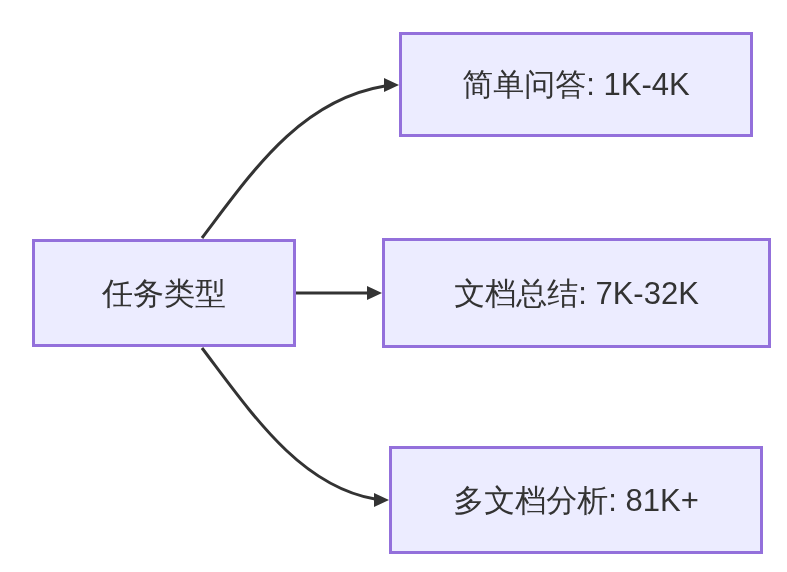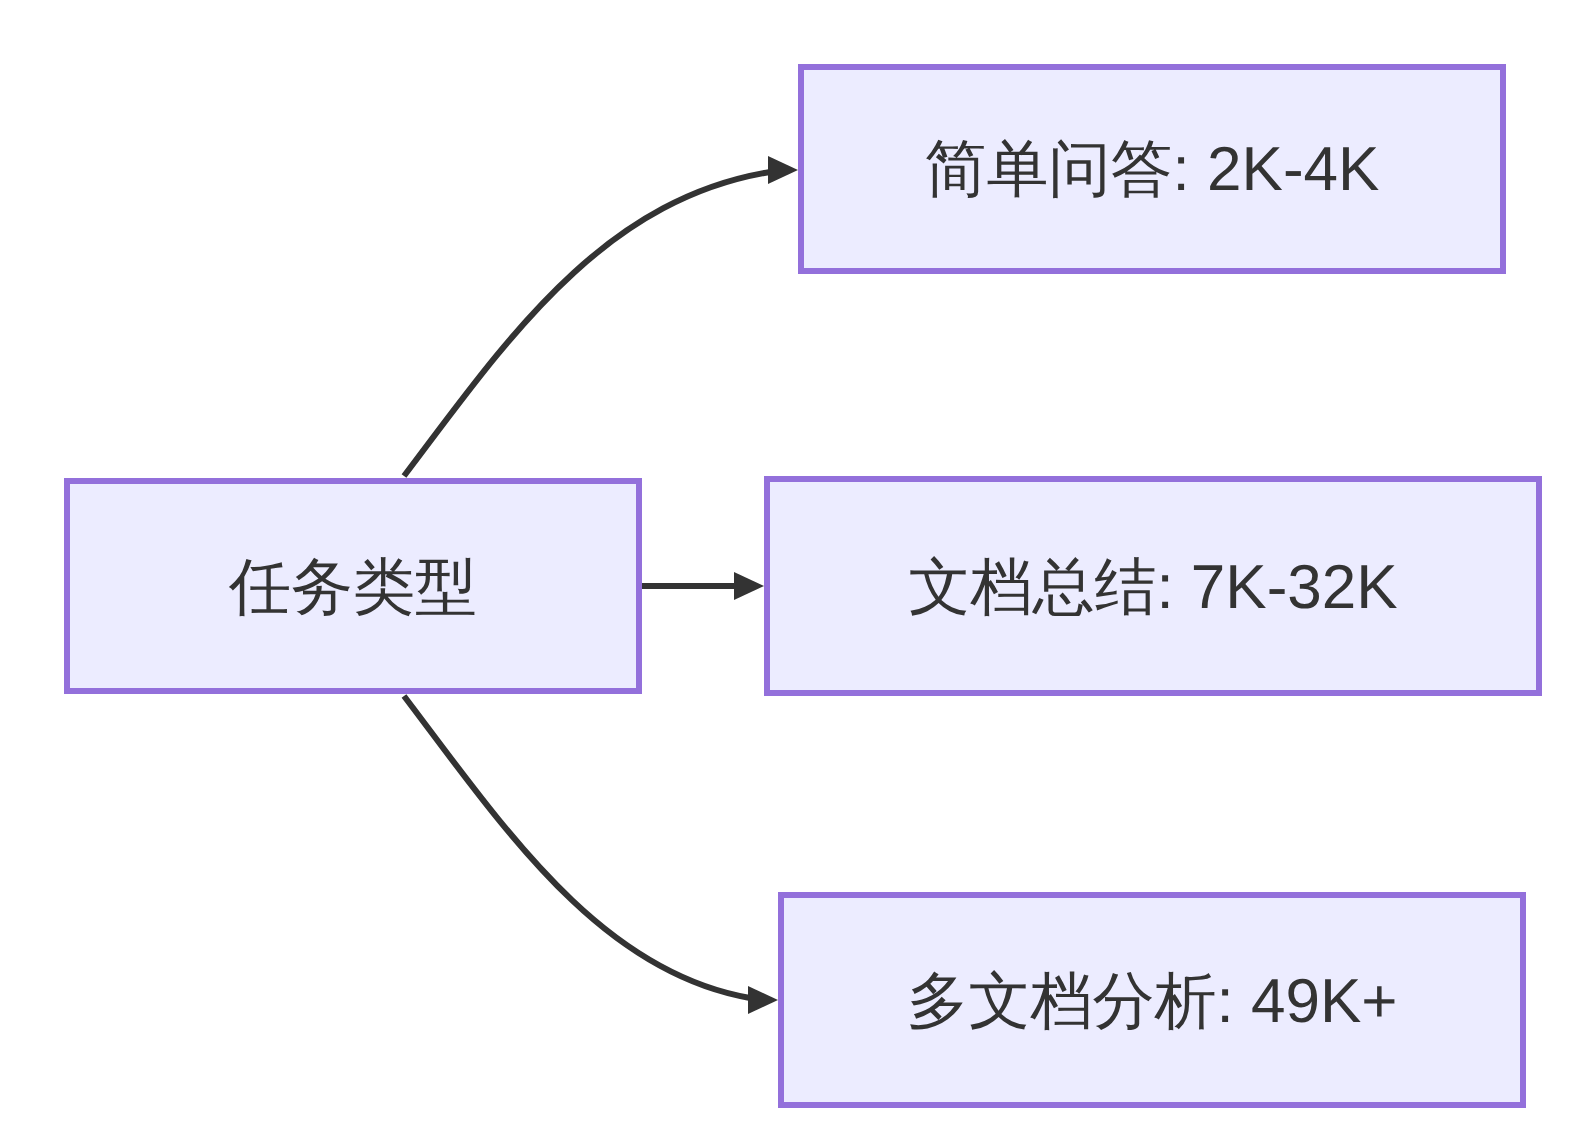--- a/index.html
+++ b/index.html
@@ -32,21 +32,21 @@
     background: var(--node-fill, #ECECFF);
     border: 3px solid var(--node-border, #9370DB);
     display: flex;
     align-items: center;
     justify-content: center;
     font-size: 31px;
     line-height: 1;
     color: var(--node-text, #333);
     white-space: nowrap;
   }
-  .node-source { left: 32px;  top: 239px; width: 289px; height: 108px; }
+  .node-source { left: 32px;  top: 239px; width: 264px; height: 108px; }
   .node-t0     { left: 399px; top: 32px;  width: 354px; height: 105px; }
   .node-t1     { left: 382px; top: 238px; width: 389px; height: 110px; }
   .node-t2     { left: 389px; top: 446px; width: 374px; height: 108px; }
 </style>
 </head>
 <body>
 
 <div class="canvas">
 
   <svg class="edge-layer" width="787" height="572" viewBox="0 0 787 572" xmlns="http://www.w3.org/2000/svg">
@@ -59,24 +59,24 @@
 
     <path class="edge-path" d="M202,348 C252,414 300,486 375,499" stroke="#333333"></path>
     <polygon points="389,500 374,493 374,507" fill="#333333"></polygon>
   </svg>
 
   <div class="node node-source">
     <span>任务类型</span>
   </div>
 
   <div class="node node-t0">
-    <span>简单问答: 2K-4K</span>
+    <span>简单问答: 1K-4K</span>
   </div>
 
   <div class="node node-t1">
     <span>文档总结: 7K-32K</span>
   </div>
 
   <div class="node node-t2">
-    <span>多文档分析: 49K+</span>
+    <span>多文档分析: 81K+</span>
   </div>
 
 </div>
 
 </body></html>

